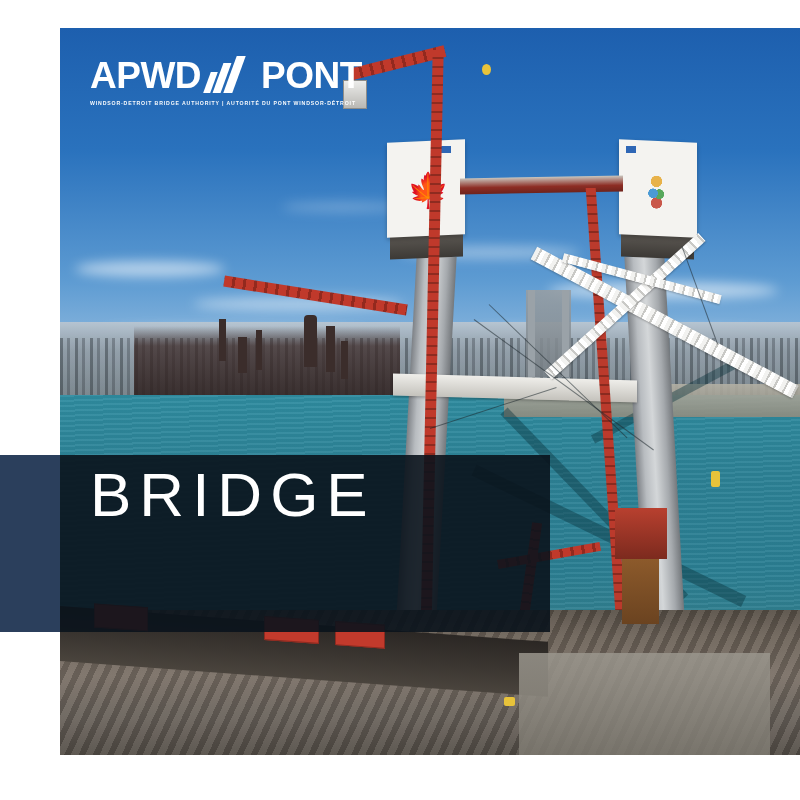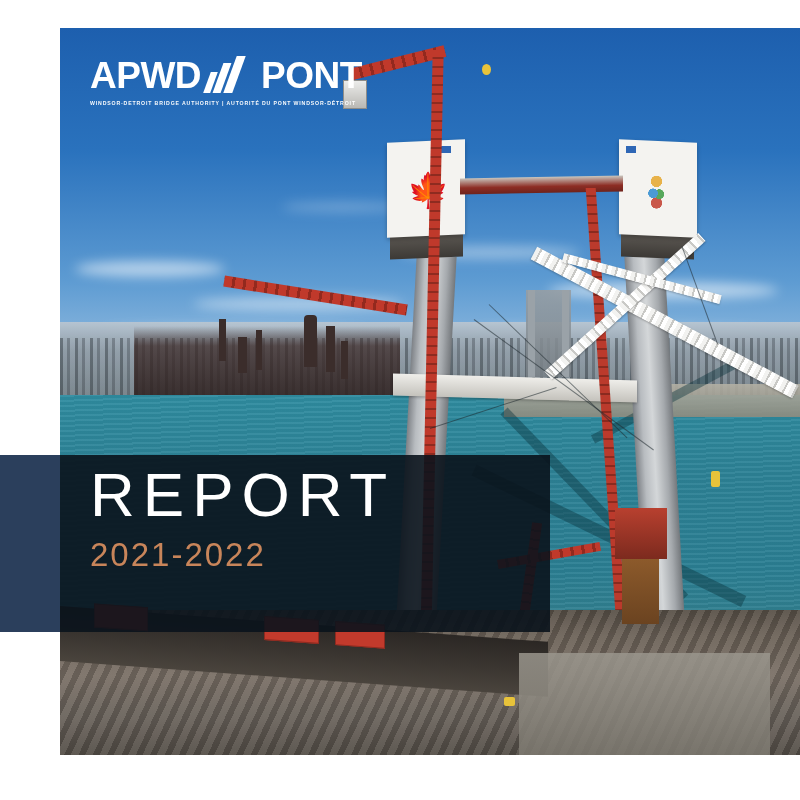--- a/index.html
+++ b/index.html
@@ -267,17 +267,16 @@
           <i></i>
         </span>
       <span class="logo-word">PONT</span>
     </div>
     <div class="logo-sub">WINDSOR-DETROIT BRIDGE AUTHORITY  |  AUTORITÉ DU PONT WINDSOR-DÉTROIT</div>
   </div>
 
   <div class="navyband"></div>
   <div class="darkband"></div>
   <div class="titlewrap">
-    <div class="ttl ttl2">REPORT</div>
-    <div class="yrs">2021-2022</div>
+    <div class="ttl ttl2">BRIDGE</div>
   </div>
 
 </div>
 
 </body></html>

